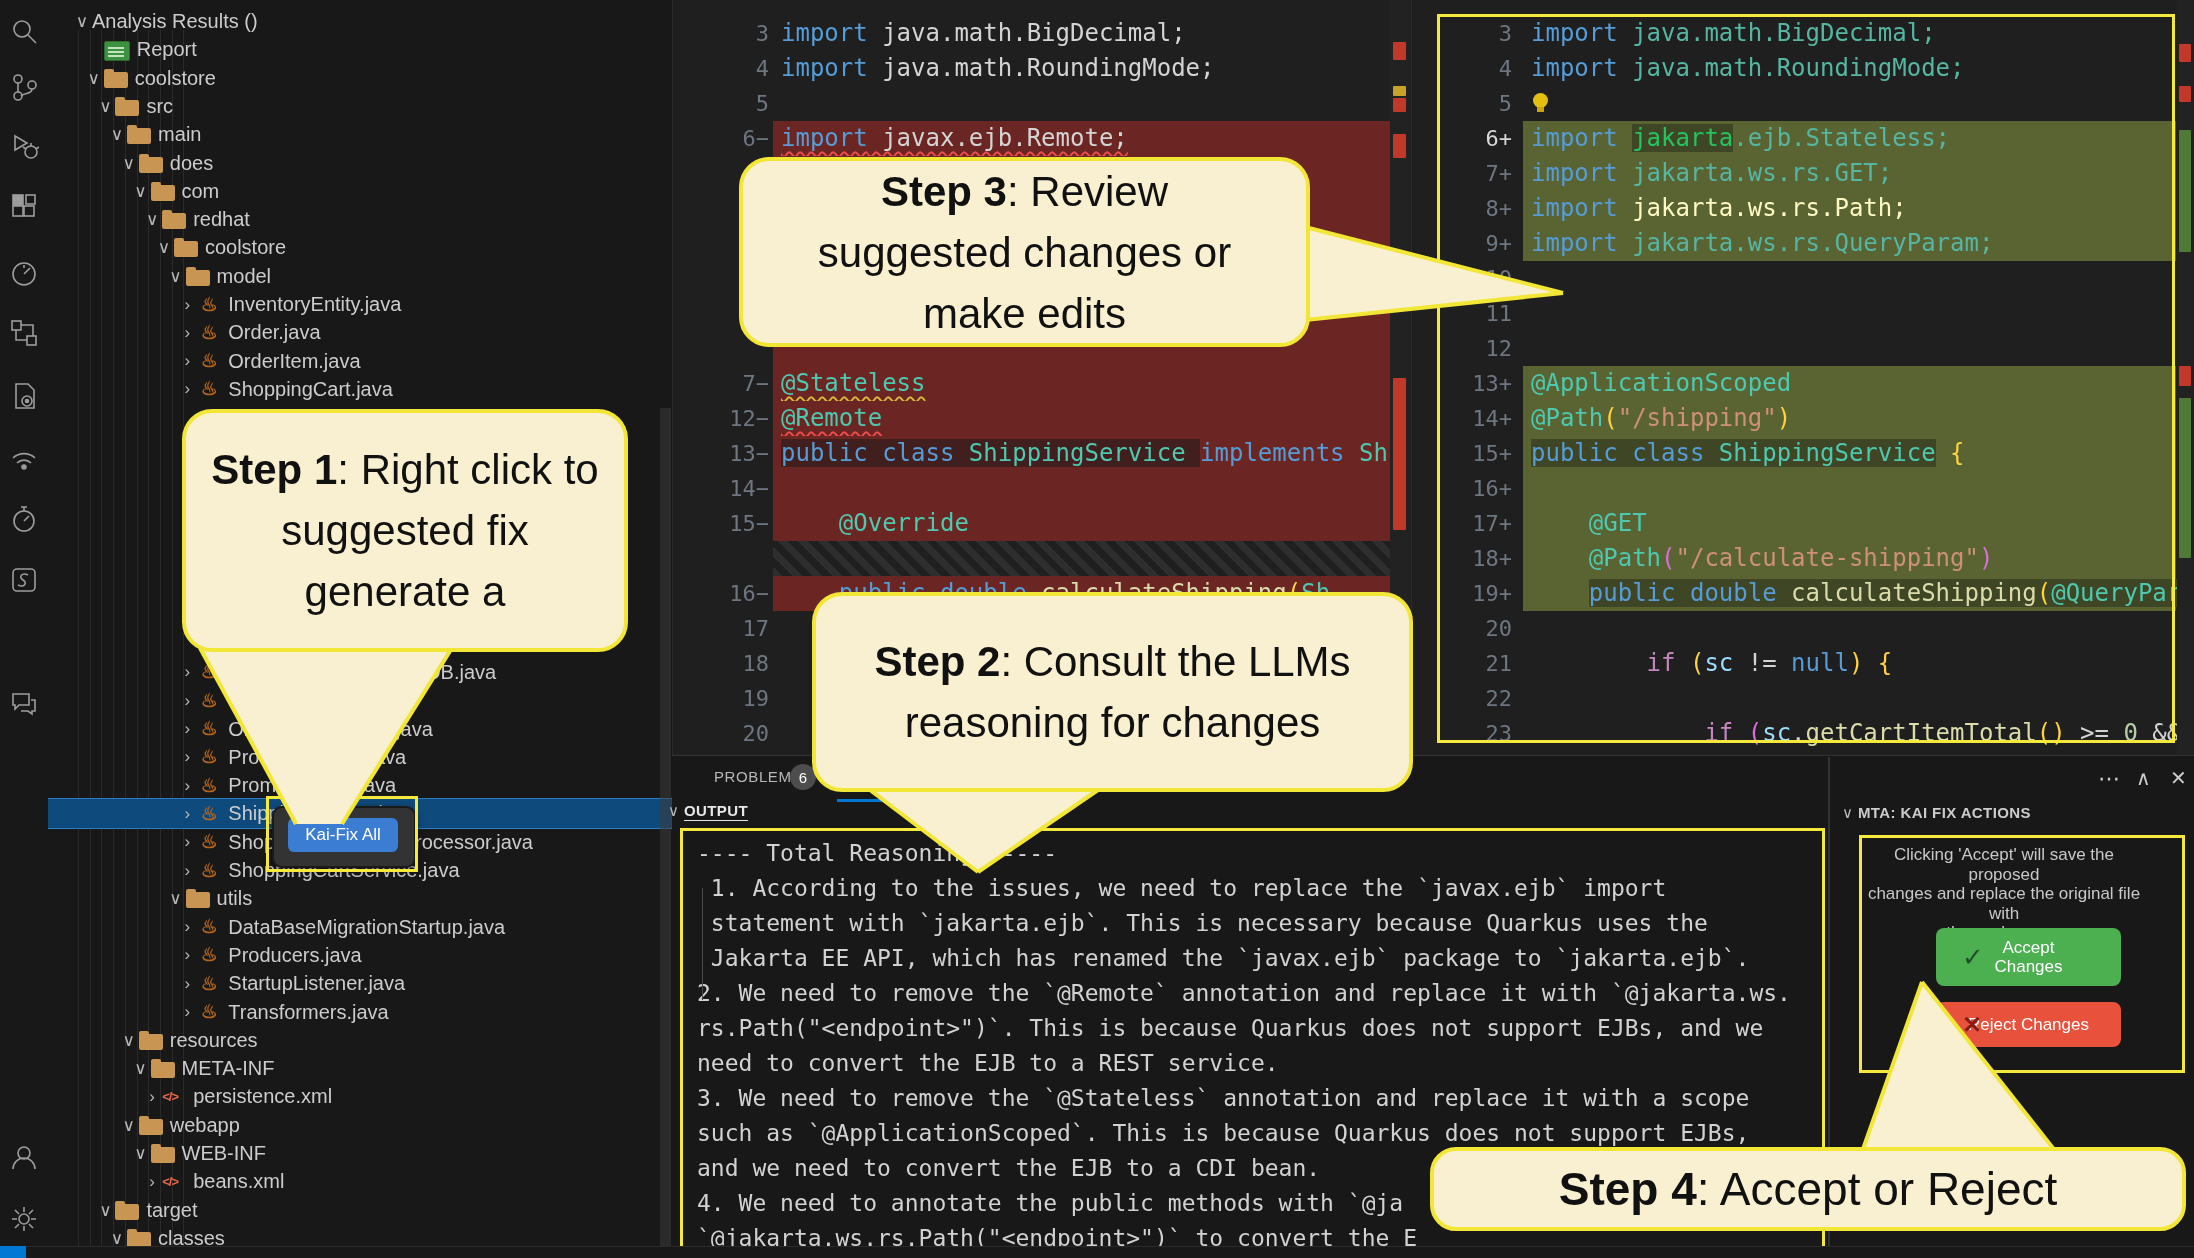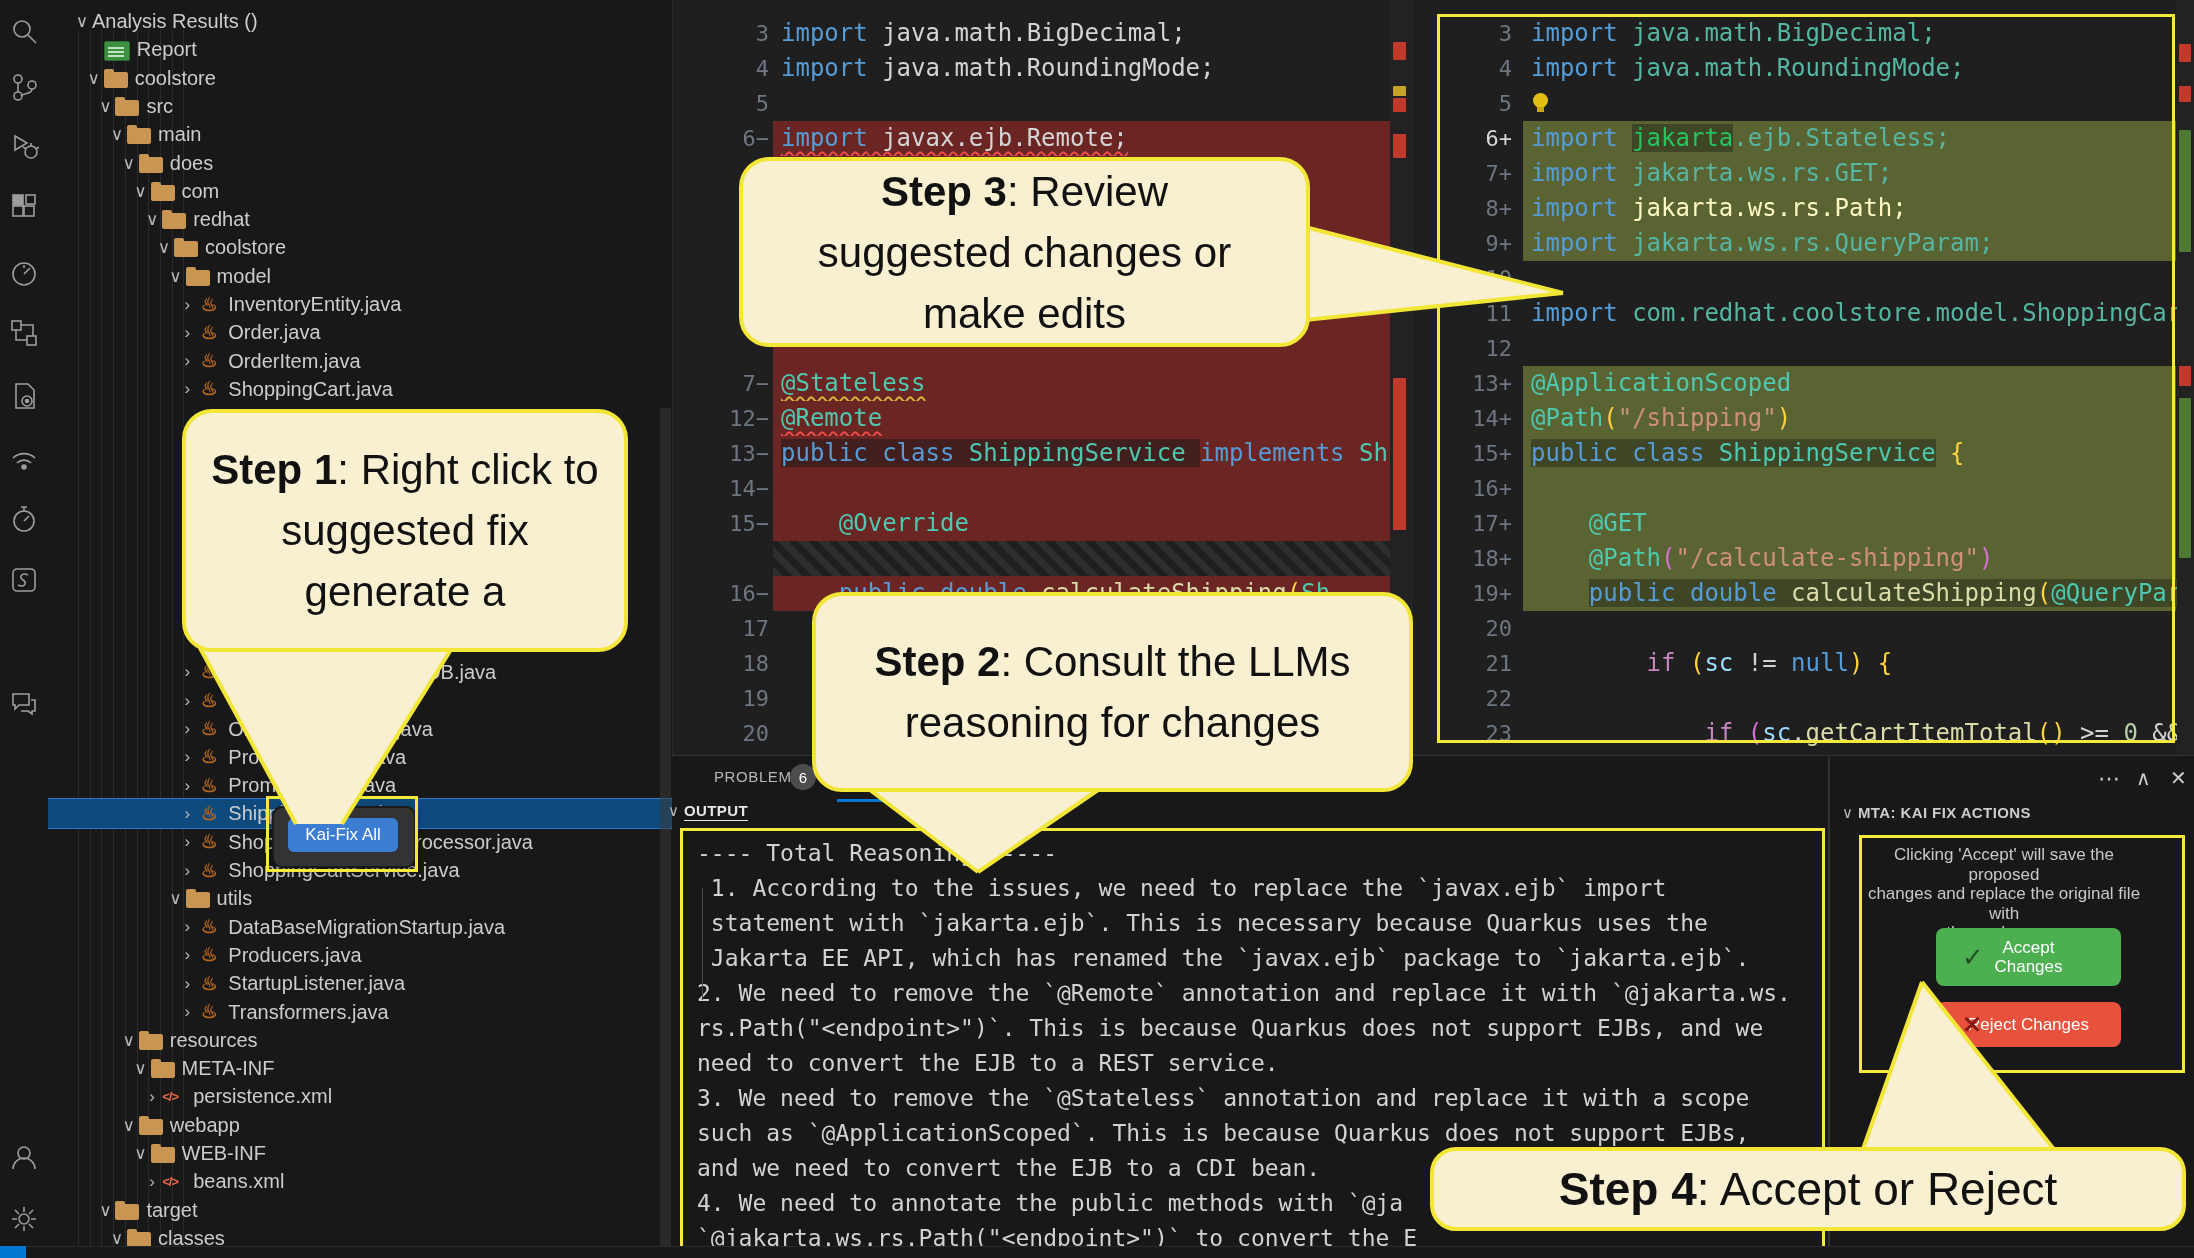--- a/index.html
+++ b/index.html
@@ -390,21 +390,20 @@
       <div class="band bg-green" style="left: 111px; top: 121px; width: 653px;"><span style="color: rgb(86, 156, 214);">import</span><span style="color: rgb(212, 212, 212);"> </span><span class="wb-green" style="color: #22c55e;">jakarta</span><span style="color: rgb(86, 182, 162);">.ejb.Stateless;</span></div>
       <div class="gutter" style="left: 4px; top: 156px;">7+</div>
       <div class="band bg-green" style="left: 111px; top: 156px; width: 653px;"><span style="color: rgb(86, 156, 214);">import</span><span style="color: rgb(86, 182, 162);"> jakarta.ws.rs.GET;</span></div>
       <div class="gutter" style="left: 4px; top: 191px;">8+</div>
       <div class="band bg-green" style="left: 111px; top: 191px; width: 653px;"><span style="color: rgb(86, 156, 214);">import</span><span style="color: #fef9c3;"> jakarta.ws.rs.Path;</span></div>
       <div class="gutter" style="left: 4px; top: 226px;">9+</div>
       <div class="band bg-green" style="left: 111px; top: 226px; width: 653px;"><span style="color: rgb(86, 156, 214);">import</span><span style="color: rgb(86, 182, 162);"> jakarta.ws.rs.QueryParam;</span></div>
       <div class="gutter" style="left: 4px; top: 261px;">10</div>
       <div class="band" style="left: 111px; top: 261px; width: 653px;"></div>
       <div class="gutter" style="left: 4px; top: 296px;">11</div>
-      <div class="band" style="left: 111px; top: 296px; width: 653px;"><span style="color: rgb(86, 156, 214);">import</span><span style="color: rgb(86, 182, 162);"> com.redhat.coolstore.model.ShoppingCar</span></div>
       <div class="gutter" style="left: 4px; top: 331px;">12</div>
       <div class="band" style="left: 111px; top: 331px; width: 653px;"></div>
       <div class="gutter" style="left: 4px; top: 366px;">13+</div>
       <div class="band bg-green" style="left: 111px; top: 366px; width: 653px;"><span style="color: rgb(78, 201, 176);">@ApplicationScoped</span></div>
       <div class="gutter" style="left: 4px; top: 401px;">14+</div>
       <div class="band bg-green" style="left: 111px; top: 401px; width: 653px;"><span style="color: rgb(78, 201, 176);">@Path</span><span style="color: rgb(255, 210, 62);">(</span><span style="color: rgb(206, 145, 120);">"/shipping"</span><span style="color: rgb(255, 210, 62);">)</span></div>
       <div class="gutter" style="left: 4px; top: 436px;">15+</div>
       <div class="band bg-green" style="left: 111px; top: 436px; width: 653px;"><span class="wb-green" style="color: rgb(86, 156, 214);">public</span><span class="wb-green" style="color: rgb(212, 212, 212);"> </span><span class="wb-green" style="color: rgb(86, 156, 214);">class</span><span class="wb-green" style="color: rgb(212, 212, 212);"> </span><span class="wb-green" style="color: rgb(78, 201, 176);">ShippingService</span><span style="color: rgb(212, 212, 212);"> </span><span style="color: rgb(255, 210, 62);">{</span></div>
       <div class="gutter" style="left: 4px; top: 471px;">16+</div>
       <div class="band bg-green" style="left: 111px; top: 471px; width: 653px;"></div>

